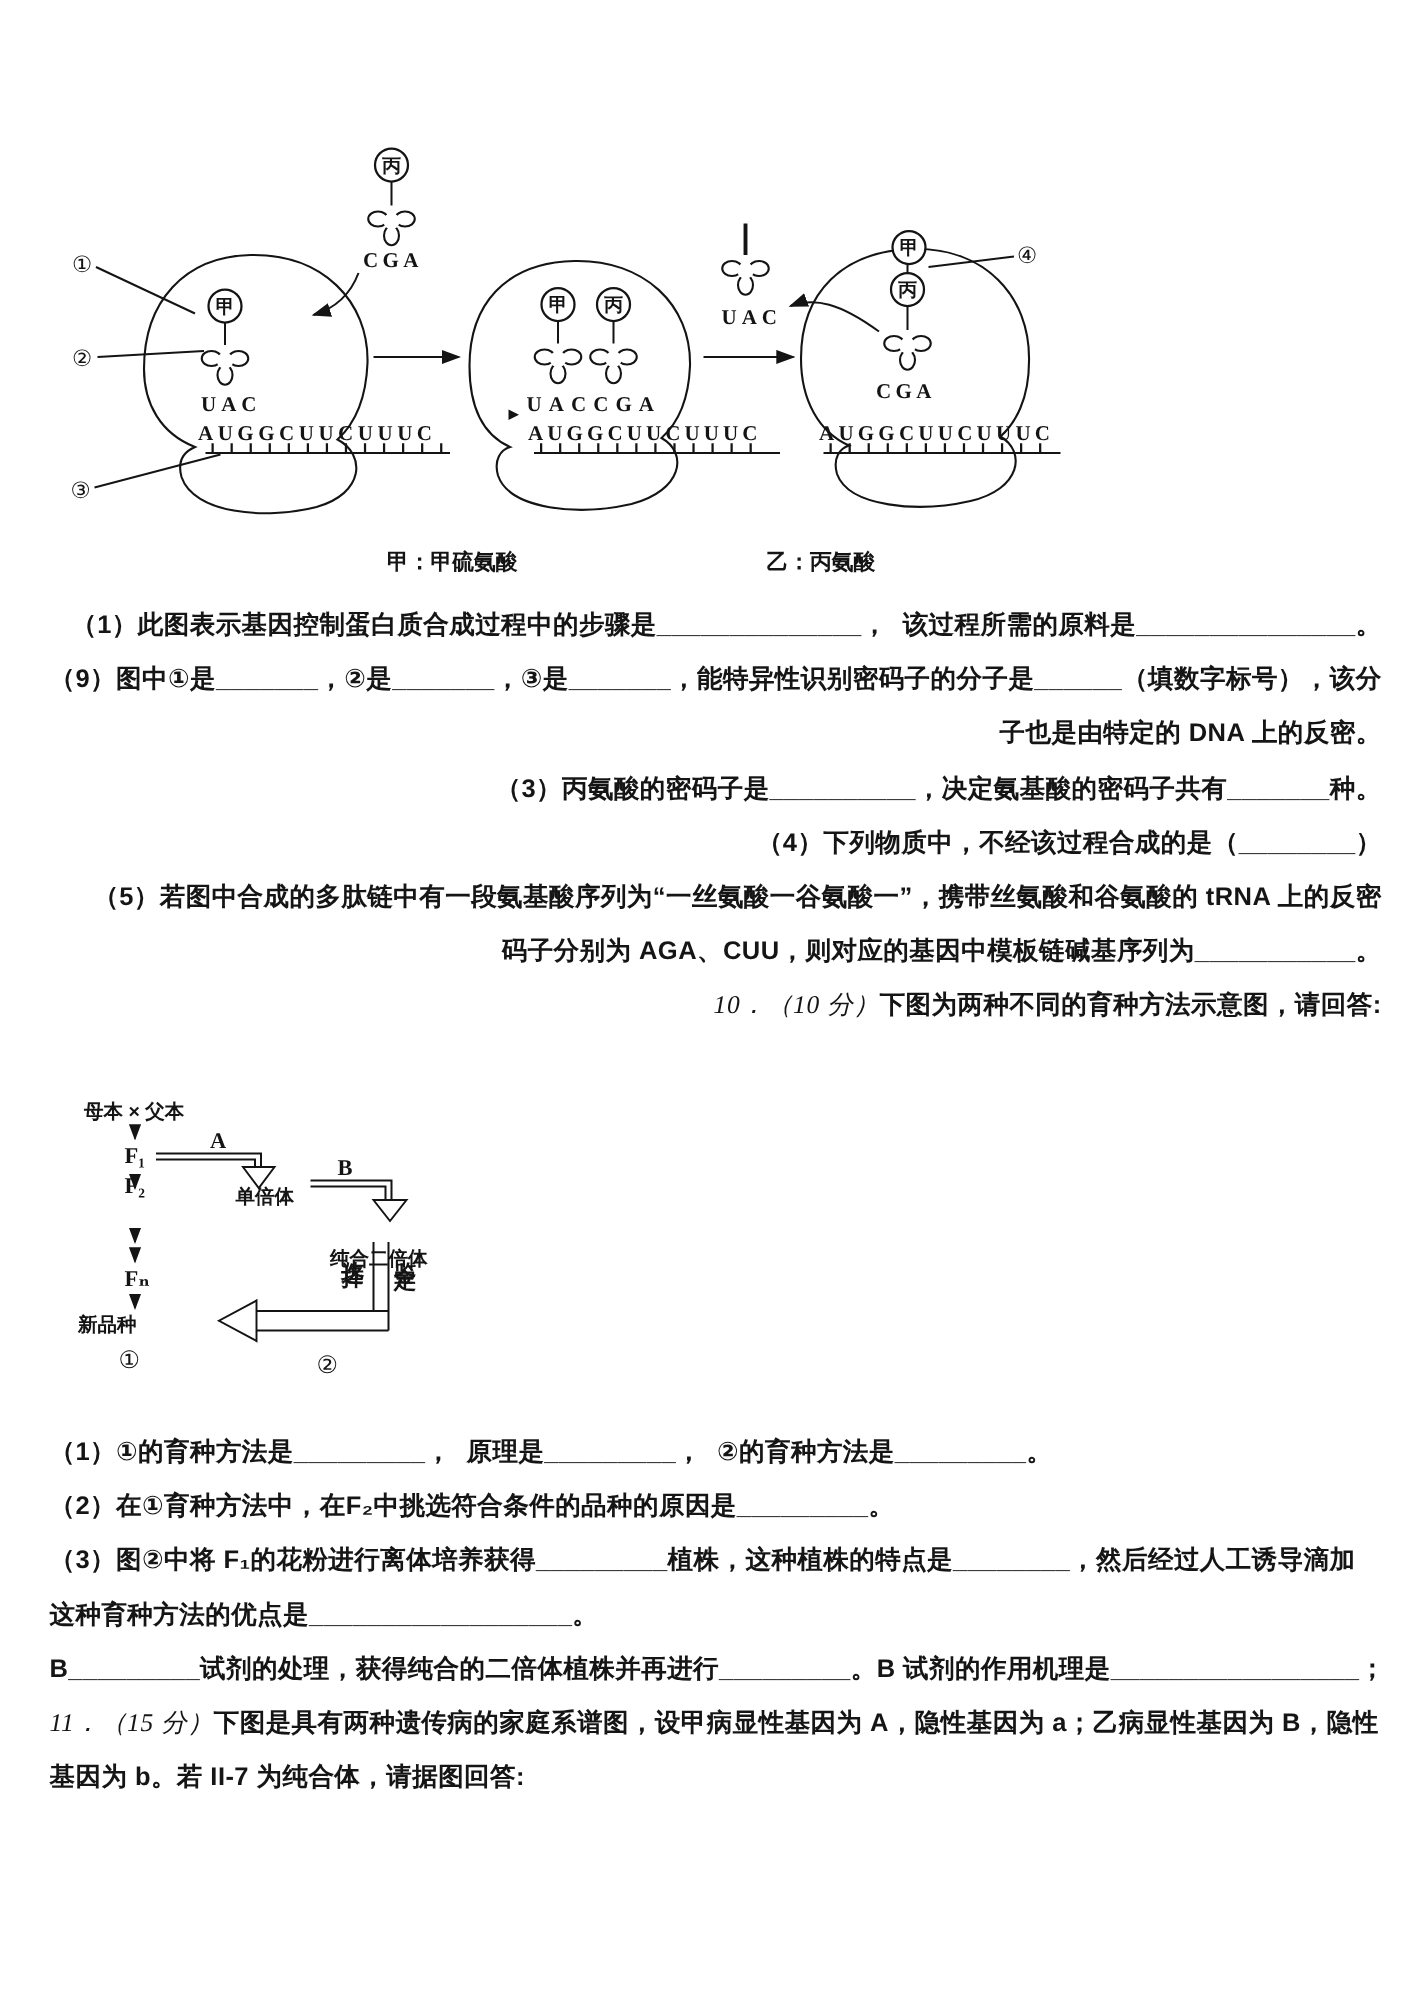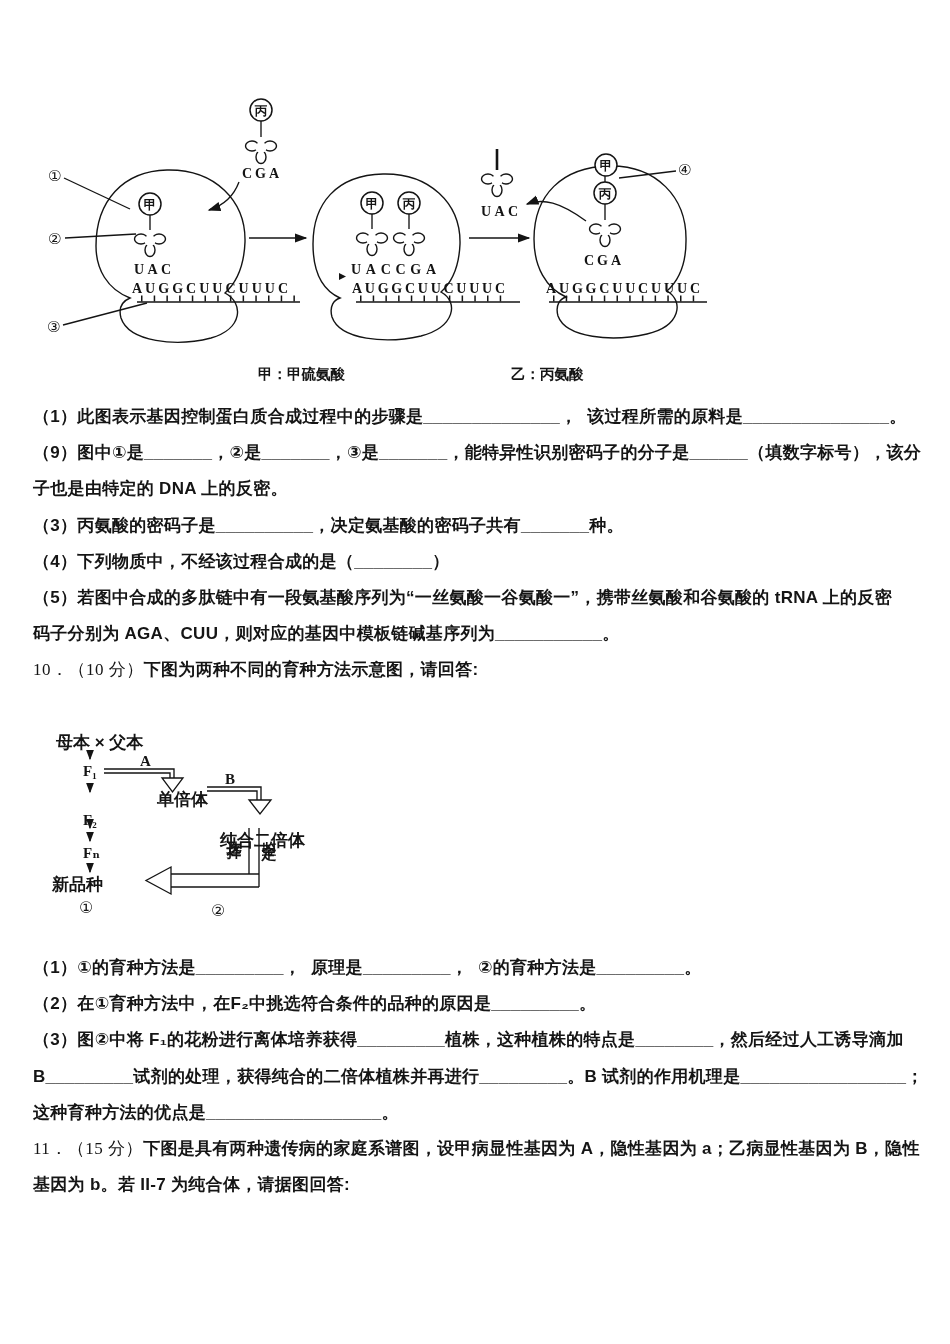--- a/index.html
+++ b/index.html
@@ -1,39 +1,39 @@
 <!DOCTYPE html>
 <html><head>
 <meta charset="utf-8">
 <style>
   html,body{margin:0;padding:0;background:#ffffff;}
   .sheet{position:relative;width:950px;height:1344px;background:#ffffff;overflow:hidden;
          font-family:"Liberation Sans","DejaVu Sans",sans-serif;color:#151515;}
   
   .tblock{position:absolute;left:33px;}
   .tl{white-space:pre;font-size:17px;line-height:36.2px;font-weight:600;letter-spacing:.3px;}
-  .num{font-weight:500;font-family:"Liberation Serif","DejaVu Serif",serif;letter-spacing:.5px;}
+  .num{font-weight:500;font-family:"Liberation Serif","DejaVu Serif",serif;letter-spacing:.5px;font-style:italic;}
   
   .fig1{position:absolute;left:30px;top:88px;width:700px;height:312px;}
   .fig1 svg{display:block;width:700px;height:312px;}
   .ink{stroke:#141414;stroke-width:1.35;fill:none;}
   .ink2{stroke:#141414;stroke-width:2.6;fill:none;}
   .ticks{stroke:#141414;stroke-width:6;stroke-dasharray:1.5 11.2;fill:none;}
   .blob{stroke:#141414;stroke-width:1.4;fill:#ffffff;}
   .aacirc{stroke:#141414;stroke-width:1.5;fill:#ffffff;}
   .cl{stroke:#141414;stroke-width:1.4;fill:#ffffff;}
   .clc{stroke:none;fill:#ffffff;}
   text.seq{font-family:"Liberation Serif","DejaVu Serif",serif;font-weight:bold;font-size:14px;fill:#141414;}
   text.aa{font-family:"Liberation Sans","DejaVu Sans",sans-serif;font-weight:600;font-size:12.5px;fill:#141414;text-anchor:middle;}
   text.mk{font-family:"DejaVu Sans",sans-serif;font-size:15px;fill:#141414;}
   text.cap{font-family:"Liberation Sans","DejaVu Sans",sans-serif;font-weight:600;font-size:14.5px;fill:#141414;}
   
   .fig2{position:absolute;left:40px;top:728px;width:282px;height:205px;}
   .fig2 svg{position:absolute;left:0;top:0;width:282px;height:205px;}
-  .f2t{position:absolute;white-space:pre;font-size:17px;font-weight:600;color:#141414;line-height:1;}
+  .f2t{position:absolute;white-space:pre;font-size:13px;font-weight:600;color:#141414;line-height:1;}
   .f2f{font-family:"Liberation Serif","DejaVu Serif",serif;font-weight:bold;font-size:15px;}
   .f2v{writing-mode:vertical-rl;letter-spacing:3px;font-size:15px;}
   .f2m{font-size:16px;font-weight:500;}
   .hollow{fill:#ffffff;stroke:#141414;stroke-width:1.3;}
 </style>
 </head>
 <body>
 
 <div class="sheet">
 
@@ -127,21 +127,21 @@
 
       <text class="seq" x="546" y="295" textLength="154" lengthAdjust="spacing">AUGGCUUCUUUC</text>
       <line class="ticks" x1="553" y1="300.5" x2="699" y2="300.5"></line>
       <line class="ink" x1="549" y1="304" x2="707" y2="304"></line>
 
       <text class="cap" x="258" y="381">甲：甲硫氨酸</text>
       <text class="cap" x="511" y="381">乙：丙氨酸</text>
     </svg>
   </div>
 
-  <div class="tblock" style="top:399px;">
+  <div class="tblock" style="top:399px;text-align:right;">
     <div class="tl">（1）此图表示基因控制蛋白质合成过程中的步骤是______________，  该过程所需的原料是_______________。</div>
     <div class="tl">（9）图中①是_______，②是_______，③是_______，能特异性识别密码子的分子是______（填数字标号），该分</div>
     <div class="tl">子也是由特定的 DNA 上的反密。</div>
     <div class="tl">（3）丙氨酸的密码子是__________，决定氨基酸的密码子共有_______种。</div>
     <div class="tl">（4）下列物质中，不经该过程合成的是（________）</div>
     <div class="tl">（5）若图中合成的多肽链中有一段氨基酸序列为“一丝氨酸一谷氨酸一”，携带丝氨酸和谷氨酸的 tRNA 上的反密</div>
     <div class="tl">码子分别为 AGA、CUU，则对应的基因中模板链碱基序列为___________。</div>
     <div class="tl"><span class="num">10．（10 分）</span><span>下图为两种不同的育种方法示意图，请回答:</span></div>
   </div>
 
@@ -175,36 +175,36 @@
       <line class="ink" x1="219" y1="100" x2="219" y2="159"></line>
 
       <g>
         <path class="ink" d="M219 146 H131"></path>
         <path class="ink" d="M219 159 H131"></path>
         <polygon class="hollow" points="131,139 131,166 106,152.5"></polygon>
       </g>
     </svg>
     <div class="f2t" style="left:16px;top:6px;">母本 × 父本</div>
     <div class="f2t f2f" style="left:43px;top:36px;">F₁</div>
-    <div class="f2t f2f" style="left:43px;top:85px;">F₂</div>
+    <div class="f2t f2f" style="left:43px;top:56px;">F₂</div>
     <div class="f2t f2f" style="left:43px;top:118px;">Fₙ</div>
     <div class="f2t f2f" style="left:100px;top:26px;">A</div>
     <div class="f2t f2f" style="left:185px;top:44px;">B</div>
     <div class="f2t" style="left:117px;top:63px;">单倍体</div>
     <div class="f2t" style="left:180px;top:88px;margin-top:16px;">纯合二倍体</div>
     <div class="f2t f2v" style="left:187px;top:101px;">选择</div>
     <div class="f2t f2v" style="left:222px;top:101px;">鉴定</div>
     <div class="f2t" style="left:12px;top:148px;">新品种</div>
     <div class="f2t f2m" style="left:39px;top:172px;">①</div>
     <div class="f2t f2m" style="left:171px;top:175px;">②</div>
   </div>
 
   <div class="tblock" style="top:950px;">
     <div class="tl">（1）①的育种方法是_________，  原理是_________，  ②的育种方法是_________。</div>
     <div class="tl">（2）在①育种方法中，在F₂中挑选符合条件的品种的原因是_________。</div>
     <div class="tl">（3）图②中将 F₁的花粉进行离体培养获得_________植株，这种植株的特点是________，然后经过人工诱导滴加</div>
+    <div class="tl">这种育种方法的优点是__________________。</div>
     <div class="tl">B_________试剂的处理，获得纯合的二倍体植株并再进行_________。B 试剂的作用机理是_________________；</div>
-    <div class="tl">这种育种方法的优点是__________________。</div>
     <div class="tl"><span class="num">11．（15 分）</span><span>下图是具有两种遗传病的家庭系谱图，设甲病显性基因为 A，隐性基因为 a；乙病显性基因为 B，隐性</span></div>
     <div class="tl">基因为 b。若 II-7 为纯合体，请据图回答:</div>
   </div>
 
 </div>
 
 </body></html>

